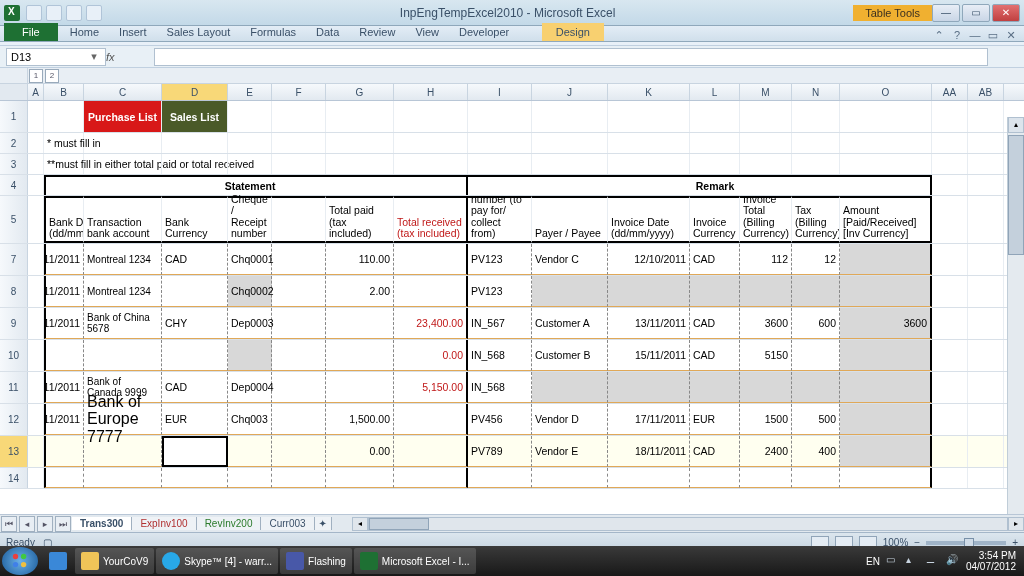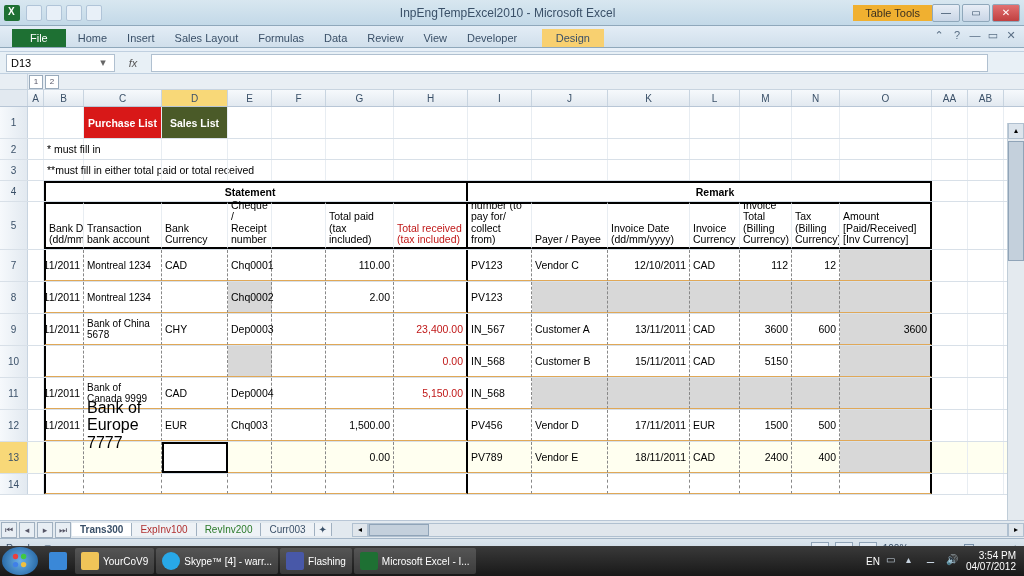--- a/index.html
+++ b/index.html
@@ -11,35 +11,35 @@
 .titlebar .excel-icon::after { content:"X"; color:#fff; font-weight:bold; font-size:10px; position:absolute; top:1px; left:4px; }
 .qat { display:flex; gap:4px; }
 .qat-btn { width:16px; height:16px; background:#e8f0f8; border:1px solid #b0c4d8; border-radius:2px; }
 .title-text { flex:1; text-align:center; color:#3a5068; font-size:12px; }
 .contextual-tab { background:#f0b030; color:#3a3020; padding:2px 12px; font-size:11px; margin-left:-60px; }
 .win-controls { display:flex; gap:2px; }
 .win-btn { width:28px; height:18px; background:linear-gradient(#e8eef6,#c9d6e6); border:1px solid #8fa8bb; border-radius:2px; display:flex; align-items:center; justify-content:center; font-size:10px; color:#3a5068; }
 .win-btn.close { background:linear-gradient(#e27070,#c04040); color:#fff; }
 
 
-.ribbon-tabs { height:22px; background:linear-gradient(#e3edf6,#d0dfeb); display:flex; align-items:flex-end; padding-left:12px; border-bottom:1px solid #8fa8bb; position:relative; }
+.ribbon-tabs { height:16px; background:linear-gradient(#e3edf6,#d0dfeb); display:flex; align-items:flex-end; padding-left:4px; border-bottom:1px solid #8fa8bb; position:relative; }
 .file-tab { background:#1e7033; color:#fff; padding:3px 18px; font-size:11px; margin-right:2px; }
 .rtab { padding:3px 10px; font-size:11px; color:#3a5068; cursor:pointer; }
 .design-tab { background:#f8d070; padding:3px 14px; margin-left:auto; margin-right:420px; }
 .ribbon-ctrl { position:absolute; right:6px; top:2px; display:flex; gap:4px; }
 .ribbon-ctrl span { width:14px; height:14px; display:inline-flex; align-items:center; justify-content:center; color:#5a6f85; font-size:11px; }
 
 
 .ribbon-strip { height:4px; background:#e8f0f8; border-bottom:1px solid #c0d0e0; }
 
 
 .fnrow { height:22px; background:#e8f0f6; display:flex; align-items:center; border-bottom:1px solid #c0d0e0; }
-.namebox { width:109px; height:18px; background:#fff; border:1px solid #b0c0d0; margin-left:6px; padding:1px 4px; font-size:11px; display:flex; align-items:center; }
+.namebox { width:100px; height:18px; background:#fff; border:1px solid #b0c0d0; margin-left:6px; padding:1px 4px; font-size:11px; display:flex; align-items:center; }
 .namebox-dd { width:14px; display:flex; justify-content:center; color:#666; }
-.fx-cell { width:36px; text-align:center; display:flex; justify-content:center; gap:6px; color:#888; }
+.fx-cell { width:48px; text-align:center; display:flex; gap:6px; color:#888; }
 .fx-label { font-style:italic; color:#555; }
 .formula-input { flex:1; height:18px; background:#fff; border:1px solid #b0c0d0; margin-right:20px; }
 .fbar-expand { width:16px; }
 
 
 .outline-row { height:16px; background:#e8eef4; border-bottom:1px solid #c8d4e0; display:flex; }
 .outline-row .rownum-gutter-space { width:28px; border-right:1px solid #c8d4e0;}
 .outline-row .tiny { width:14px; height:14px; border:1px solid #9ab; background:#fff; margin:1px; font-size:8px; text-align:center; line-height:12px; color:#556;}
 
 

